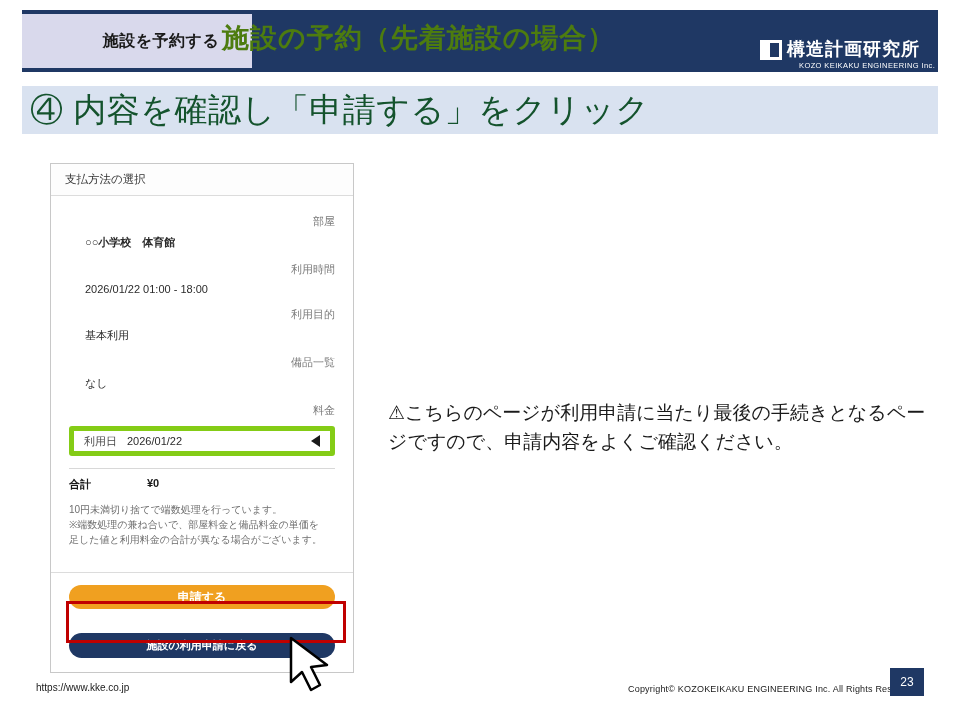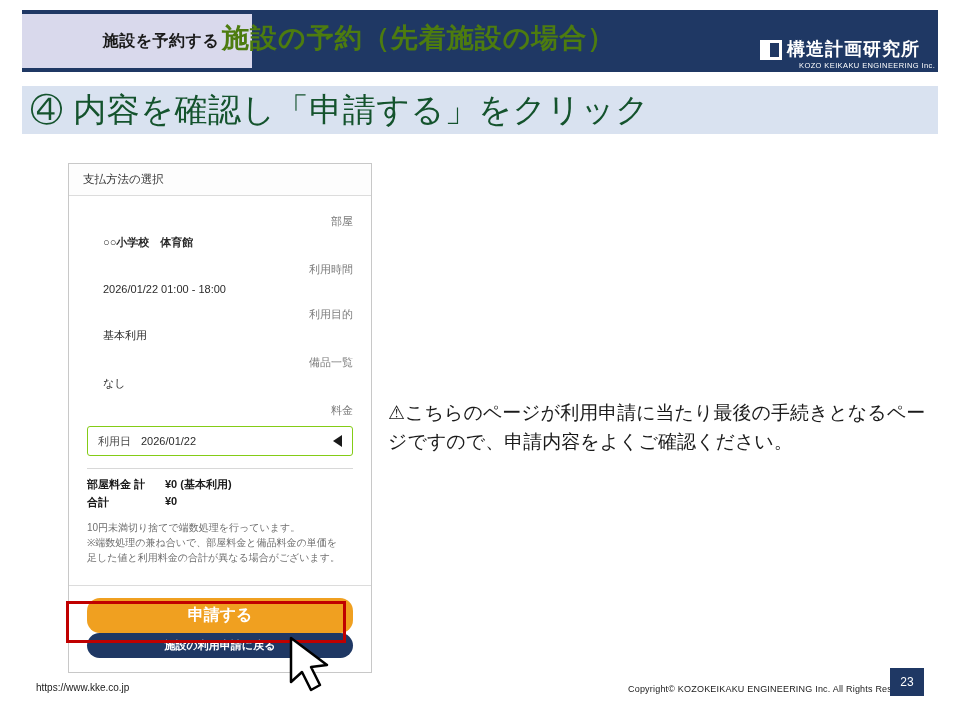--- a/index.html
+++ b/index.html
@@ -110,21 +110,21 @@
   .subheading-text {
     font-size: 33px;
     color: #14532d;
     padding-left: 8px;
     letter-spacing: 0.5px;
   }
 
   
   .phone {
     position: absolute;
-    left: 68px;
+    left: 50px;
     top: 163px;
     width: 304px;
     height: 510px;
     background: #ffffff;
     border: 1px solid #c8c8c8;
     box-sizing: border-box;
   }
   .phone-titlebar {
     height: 32px;
     border-bottom: 1px solid #dcdcdc;
@@ -154,21 +154,21 @@
     font-size: 11px;
     color: #2b2b2b;
     padding-left: 16px;
     margin-bottom: 2px;
   }
   .field-value.bold { font-weight: bold; }
 
   .date-box {
     margin-top: 8px;
     height: 30px;
-    border: 1px solid #84cc16;
+    border: 5px solid #84cc16;
     border-radius: 3px;
     display: flex;
     align-items: center;
     justify-content: space-between;
     padding: 0 10px;
     box-sizing: border-box;
     background: #ffffff;
   }
   .date-box .d-label {
     font-size: 11px;
@@ -210,30 +210,30 @@
     position: absolute;
     left: 0;
     bottom: 0;
     width: 100%;
     border-top: 1px solid #dcdcdc;
     padding: 12px 18px 14px 18px;
     box-sizing: border-box;
     background: #ffffff;
   }
   .btn-primary {
-    height: 35px;
+    height: 24px;
     border-radius: 13px;
     background: #f0a020;
     color: #ffffff;
-    font-size: 16px;
+    font-size: 12px;
     font-weight: bold;
     display: flex;
     align-items: center;
     justify-content: center;
-    margin-bottom: 0;
+    margin-bottom: 24px;
   }
   .btn-secondary {
     height: 25px;
     border-radius: 13px;
     background: #1f3864;
     color: #ffffff;
     font-size: 11px;
     font-weight: bold;
     display: flex;
     align-items: center;
@@ -343,24 +343,20 @@
 
     <div class="date-box">
       <span class="d-label">利用日</span>
       <span class="d-value">2026/01/22</span>
       <span class="tri-left"></span>
     </div>
 
     <div class="sum-divider"></div>
 
     <div class="sum-row">
-      <span class="sum-label">部屋料金 計</span>
-      <span class="sum-amount">¥0 (基本利用)</span>
-    </div>
-    <div class="sum-row">
       <span class="sum-label">合計</span>
       <span class="sum-amount">¥0</span>
     </div>
 
     <div class="note" style="white-space: pre-line;">10円未満切り捨てで端数処理を行っています。
 ※端数処理の兼ね合いで、部屋料金と備品料金の単価を
 足した値と利用料金の合計が異なる場合がございます。</div>
   </div>
 
   <div class="phone-footer">

